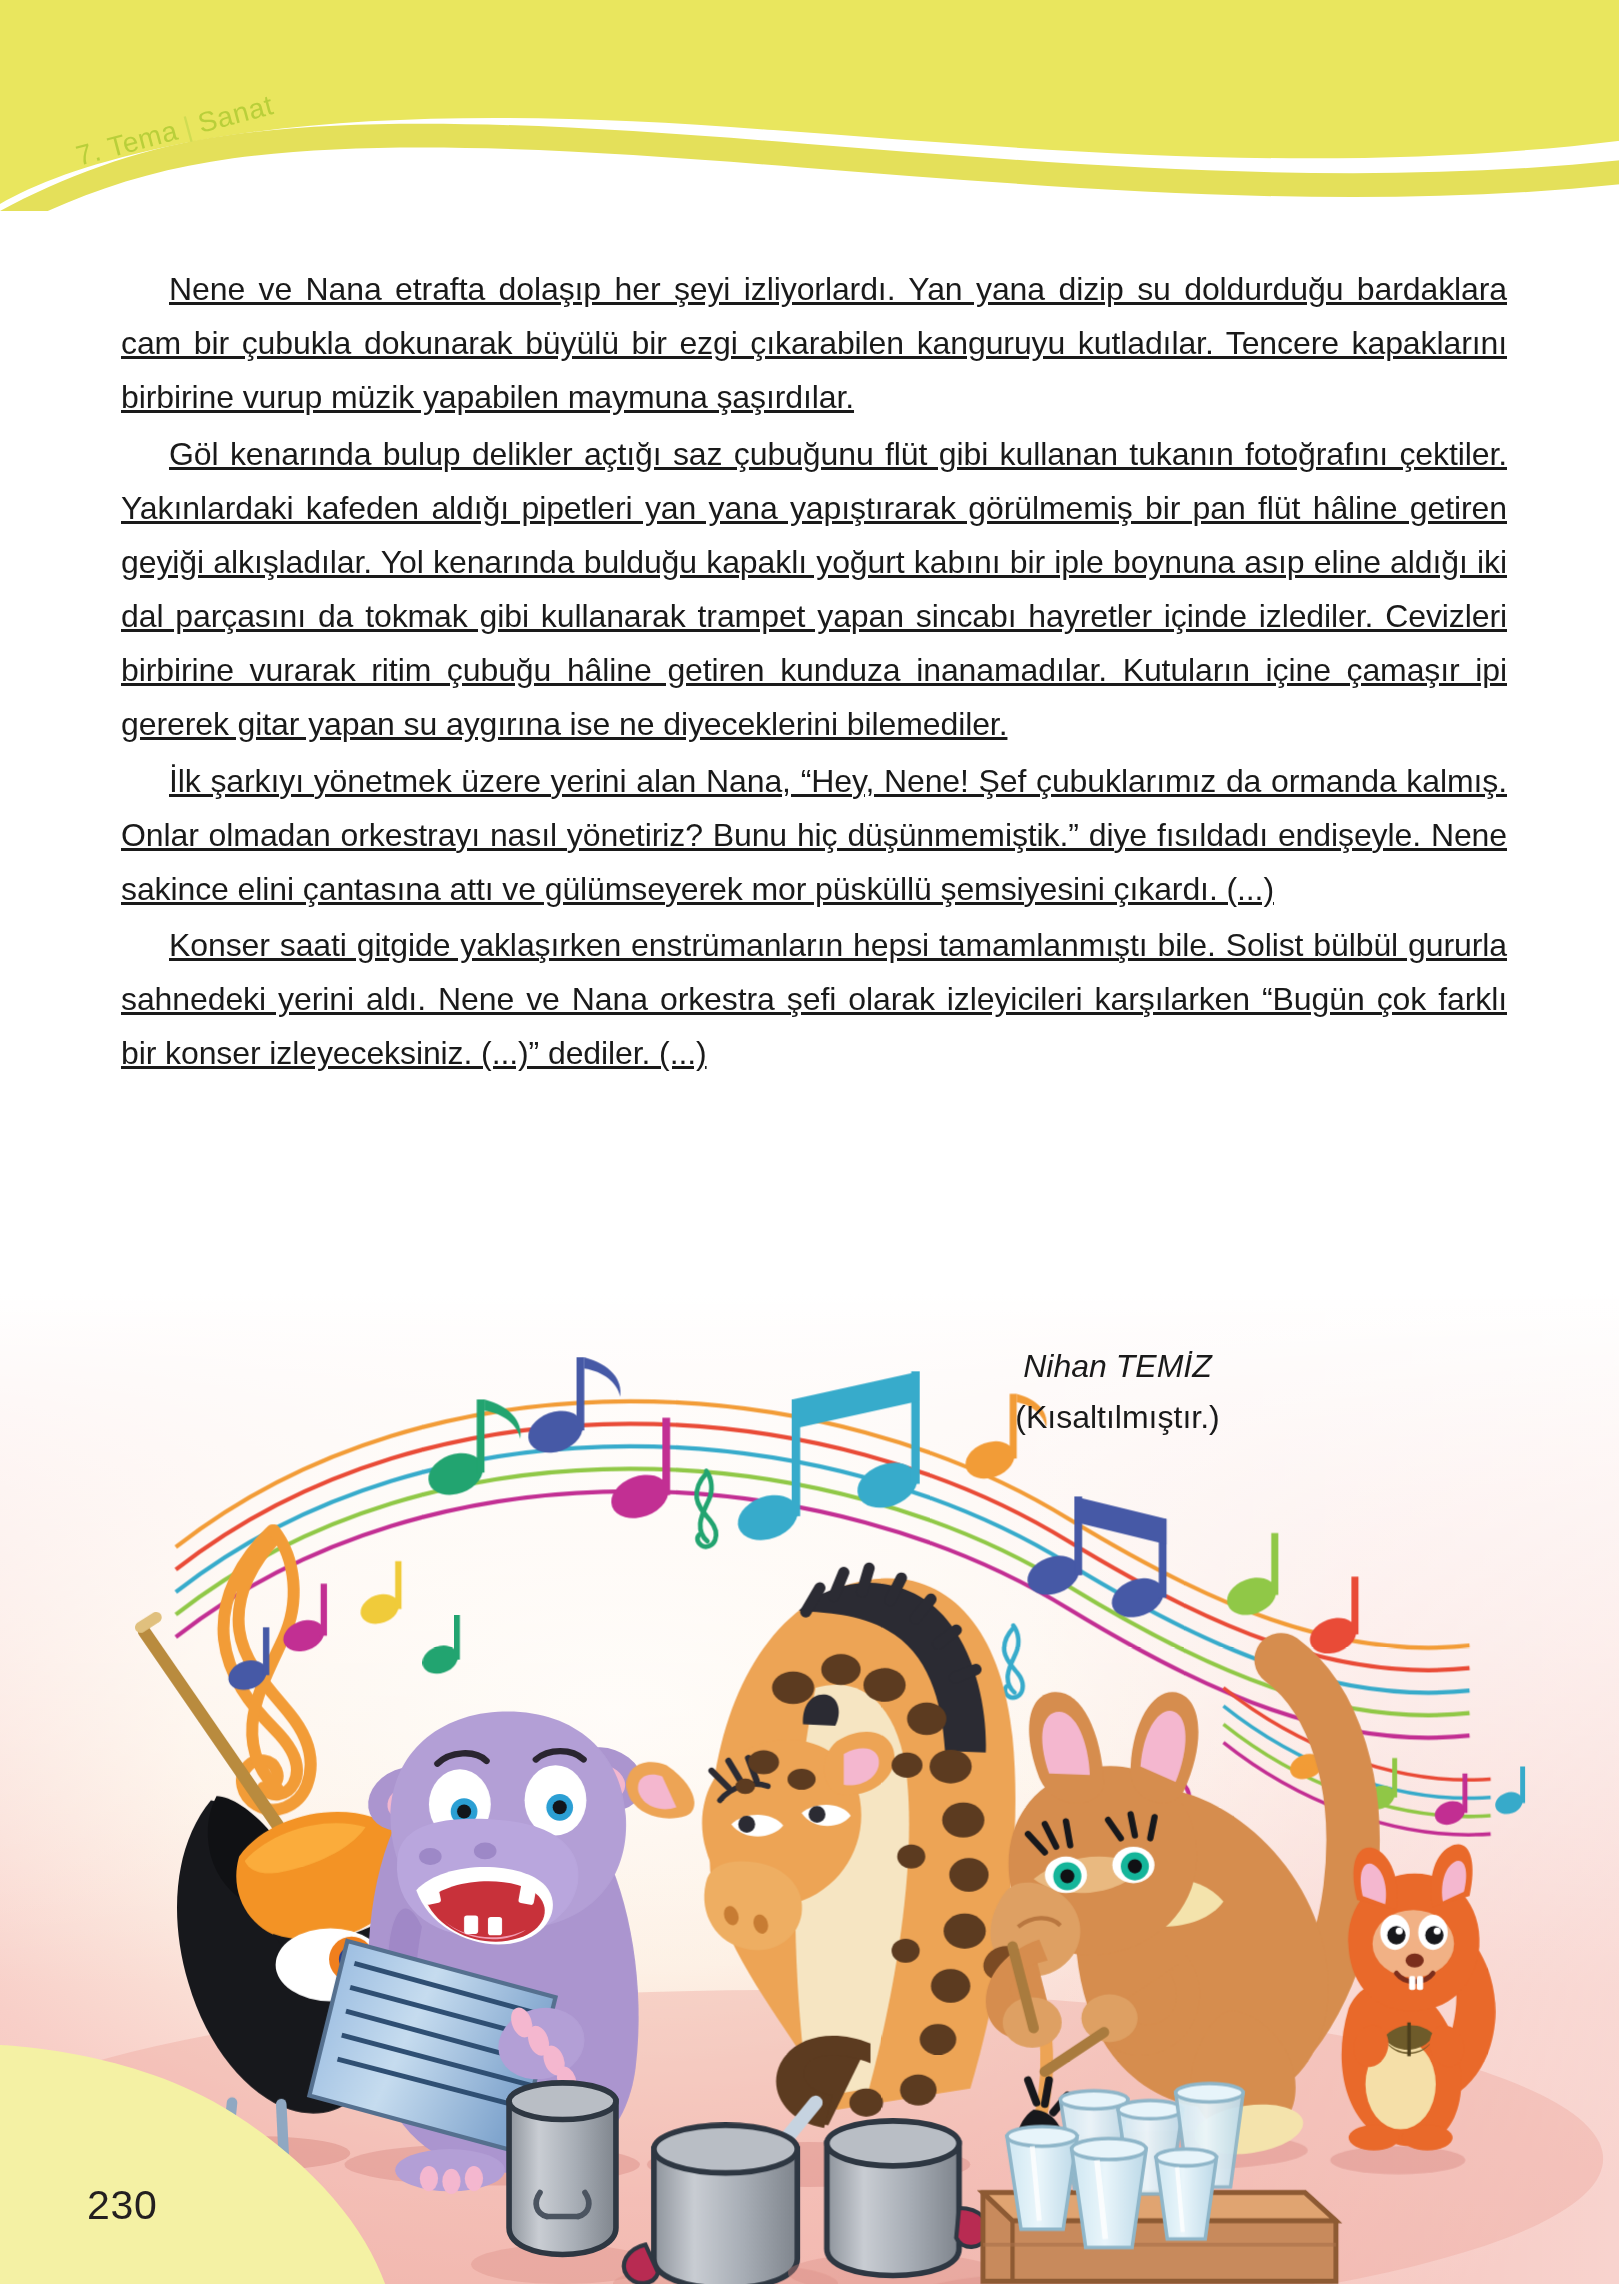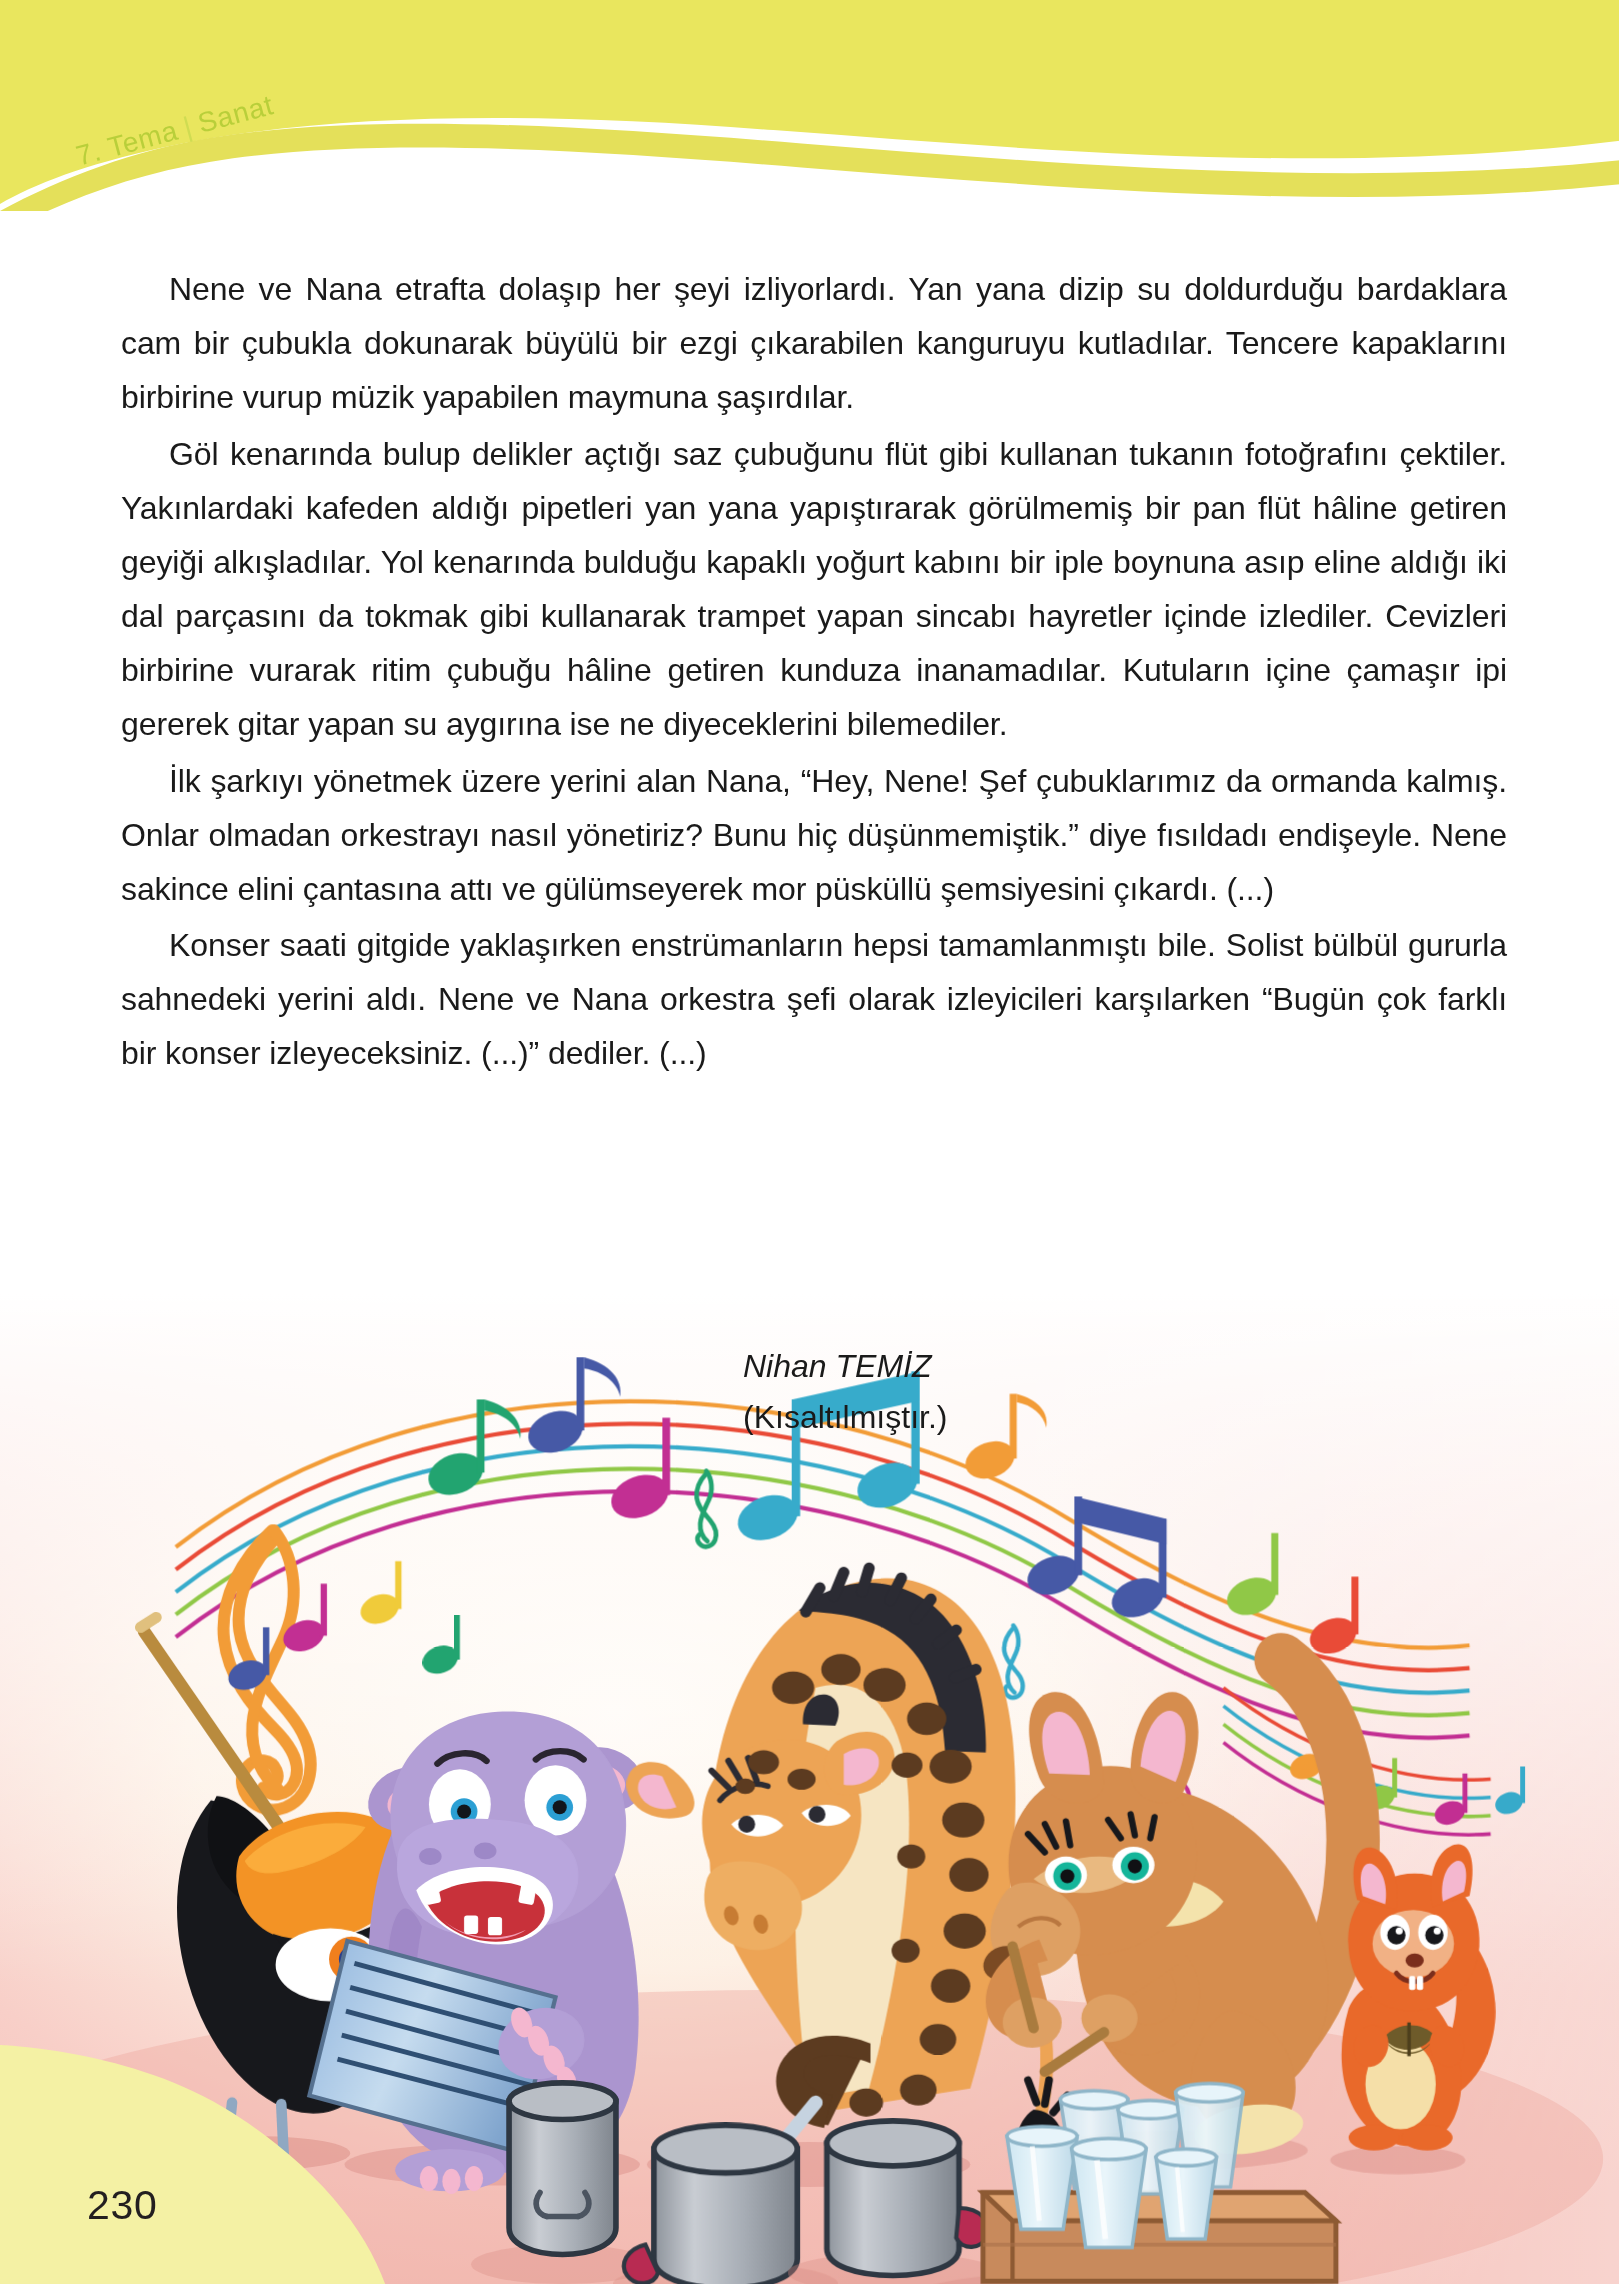--- a/index.html
+++ b/index.html
@@ -48,29 +48,30 @@
     font-size:32px;
     line-height:54px;
     color:#1a1a1a;
     text-align:justify;
     text-justify:inter-word;
     letter-spacing:-0.1px;
     text-indent:48px;
     margin-bottom:2.8px;
     font-family:"Liberation Sans", sans-serif;
     font-stretch:condensed;
+    text-decoration:underline;
   }
   .para:last-child { margin-bottom:0; }
 
   
   .attribution {
     position:absolute;
-    right:104px; top:1341px;
+    right:116px; top:1341px;
     width:773px;
-    text-align:left;
+    text-align:center;
     z-index:6;
   }
   .attr-line {
     font-size:32px;
     line-height:51px;
     color:#1a1a1a;
     font-style:italic;
     font-family:"Liberation Sans", sans-serif;
   }
   .attr-line.plain { font-style:normal; }

